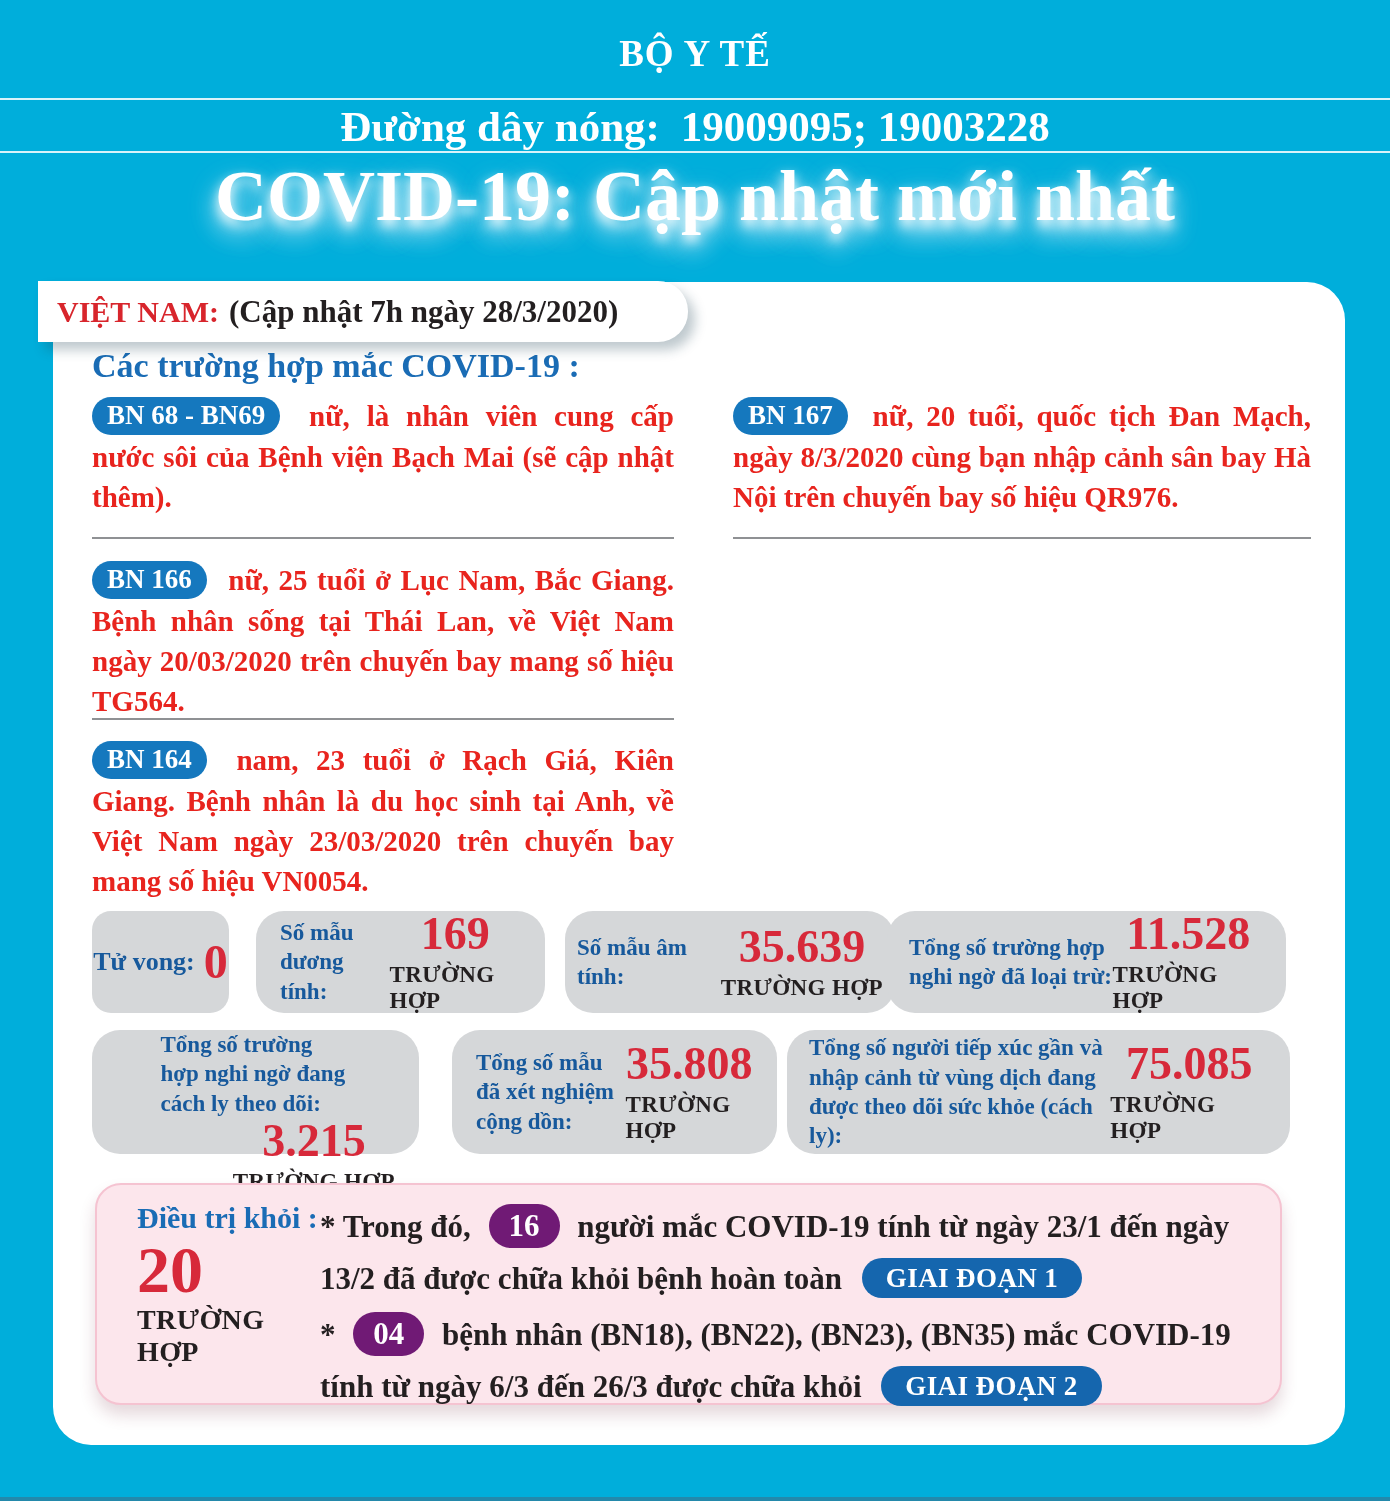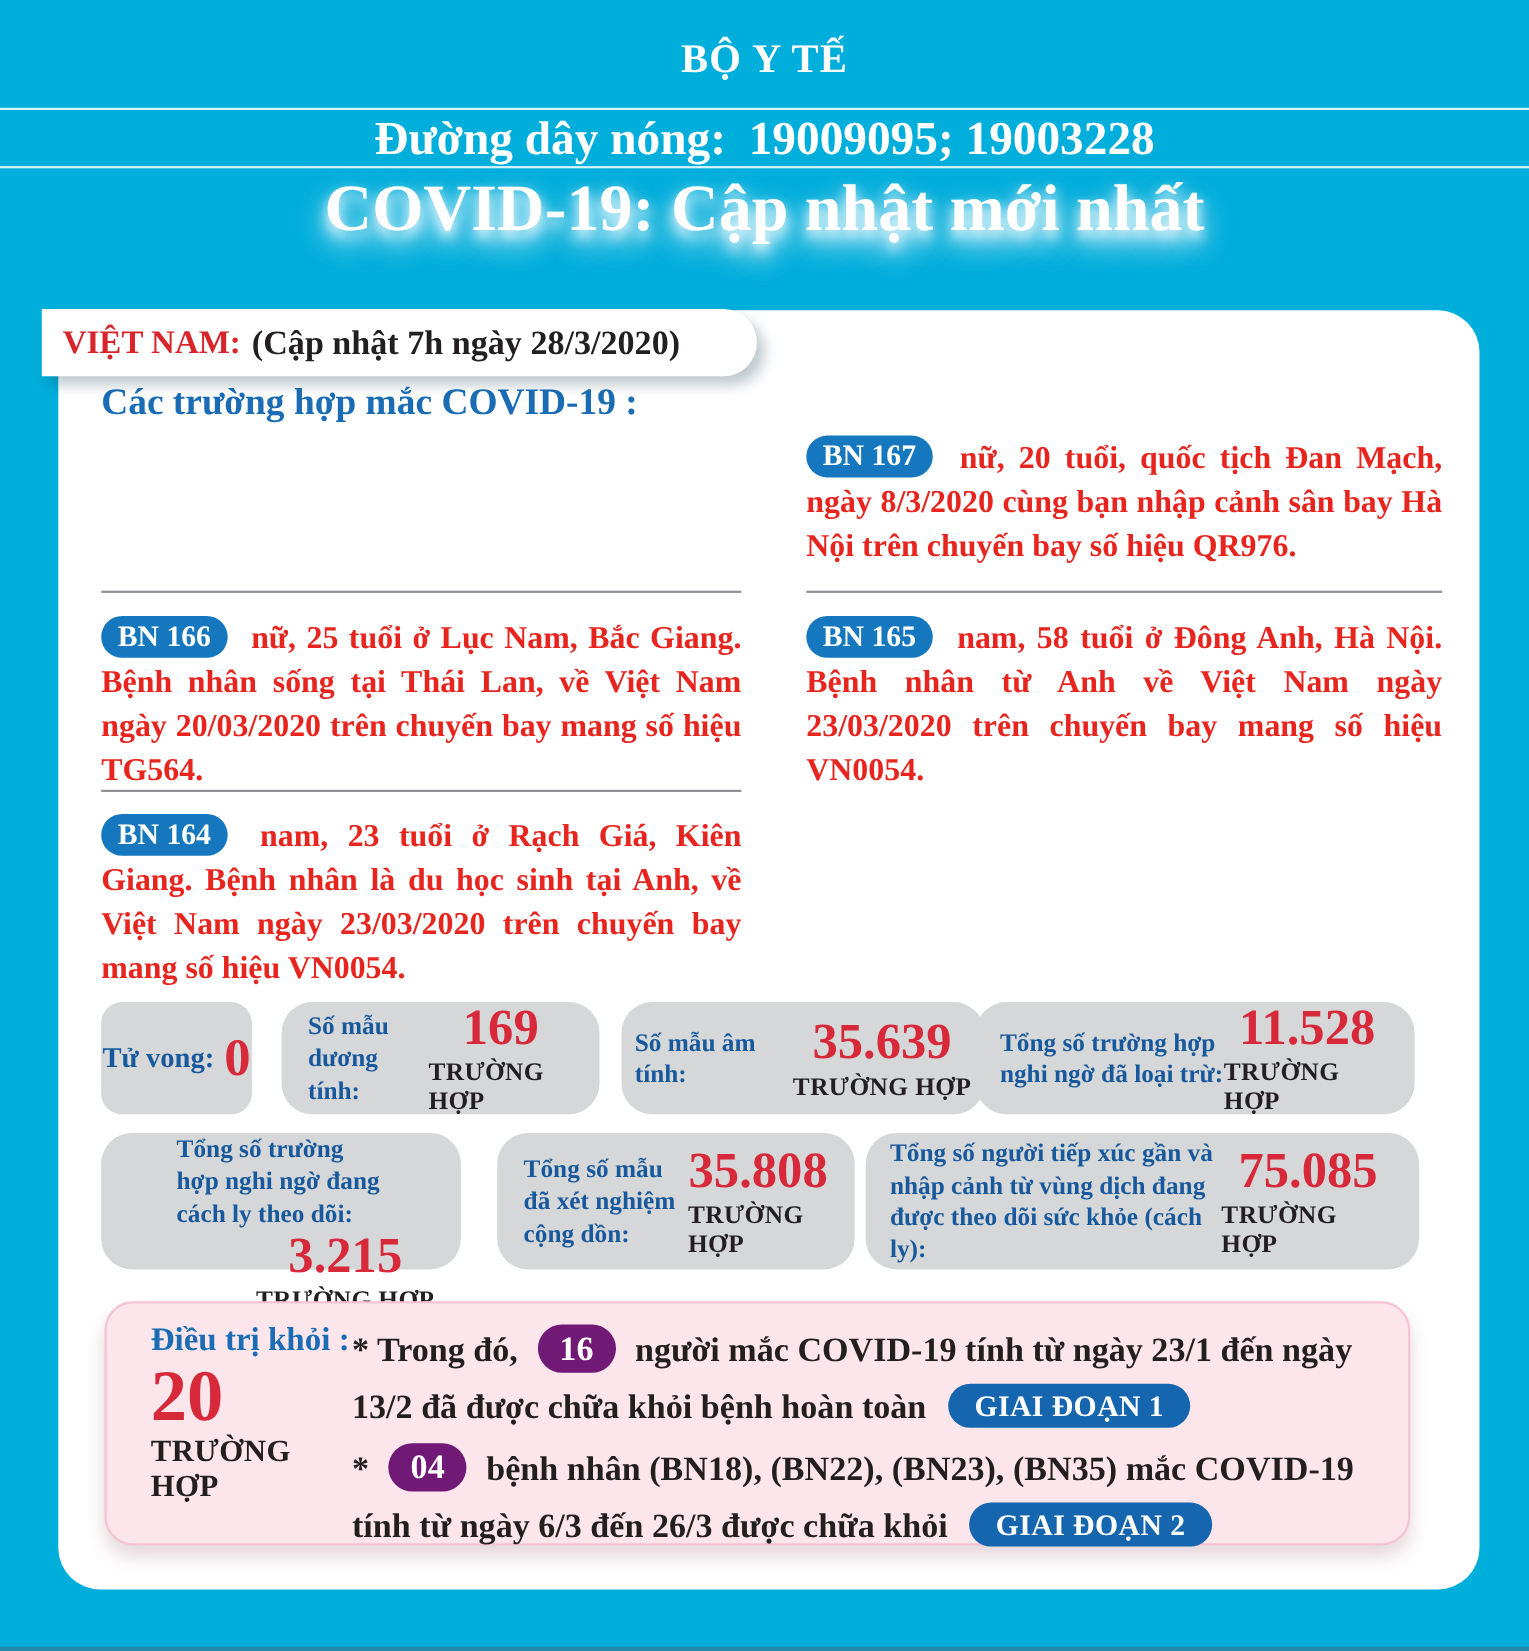--- a/index.html
+++ b/index.html
@@ -15,21 +15,21 @@
   }
   .hr { position:absolute; left:0; right:0; height:2px; background:rgba(255,255,255,.85); }
   .hr.h1 { top:98px; } .hr.h2 { top:151px; }
   .hotline {
     position:absolute; top:102px; left:0; right:0;
     text-align:center; color:#fff; font-size:43px; font-weight:600;
   }
   .hotline .nums { font-weight:800; margin-left:10px; }
   .main-title {
     position:absolute; top:155px; left:0; right:0; margin:0;
-    text-align:center; color:#fff; font-size:60px; font-weight:800;
+    text-align:center; color:#fff; font-size:72px; font-weight:800;
     text-shadow:0 6px 12px rgba(255,255,255,.95), 0 14px 24px rgba(205,240,252,.9), 0 10px 30px rgba(140,215,240,.8);
   }
   
   .panel {
     position:absolute; left:53px; top:282px; width:1292px; height:1163px;
     background:#fff; border-radius:38px;
   }
   .vn-pill {
     position:absolute; left:38px; top:281px; width:650px; height:61px;
     background:#fff; border-radius:0 30px 30px 0;
@@ -126,33 +126,33 @@
 
   <div class="panel"></div>
 
   <div class="vn-pill">
     <span class="vn">VIỆT NAM:</span>
     <span class="note">(Cập nhật 7h ngày 28/3/2020)</span>
   </div>
 
   <h2 class="cases-heading">Các trường hợp mắc COVID-19 :</h2>
 
+  <p class="case c0">
+    <span class="bn-badge">BN 68 - BN69</span>
+    <span>nữ, là nhân viên cung cấp nước sôi của Bệnh viện Bạch Mai (sẽ cập nhật thêm).</span>
+  </p>
   <p class="case c1">
     <span class="bn-badge">BN 167</span>
     <span>nữ, 20 tuổi, quốc tịch Đan Mạch, ngày 8/3/2020 cùng bạn nhập cảnh sân bay Hà Nội trên chuyến bay số hiệu QR976.</span>
   </p>
   <div class="sep s0"></div>
   <div class="sep s1"></div>
   <p class="case c2">
     <span class="bn-badge">BN 166</span>
     <span>nữ, 25 tuổi ở Lục Nam, Bắc Giang. Bệnh nhân sống tại Thái Lan, về Việt Nam ngày 20/03/2020 trên chuyến bay mang số hiệu TG564.</span>
-  </p>
-  <p class="case c3">
-    <span class="bn-badge">BN 165</span>
-    <span>nam, 58 tuổi ở Đông Anh, Hà Nội. Bệnh nhân từ Anh về Việt Nam ngày 23/03/2020 trên chuyến bay mang số hiệu VN0054.</span>
   </p>
   <div class="sep s2"></div>
   <p class="case c4">
     <span class="bn-badge">BN 164</span>
     <span>nam, 23 tuổi ở Rạch Giá, Kiên Giang. Bệnh nhân là du học sinh tại Anh, về Việt Nam ngày 23/03/2020 trên chuyến bay mang số hiệu VN0054.</span>
   </p>
 
   <div class="stat t1">
     <span class="lbl">Tử vong:</span>
     <span class="num">0</span>

